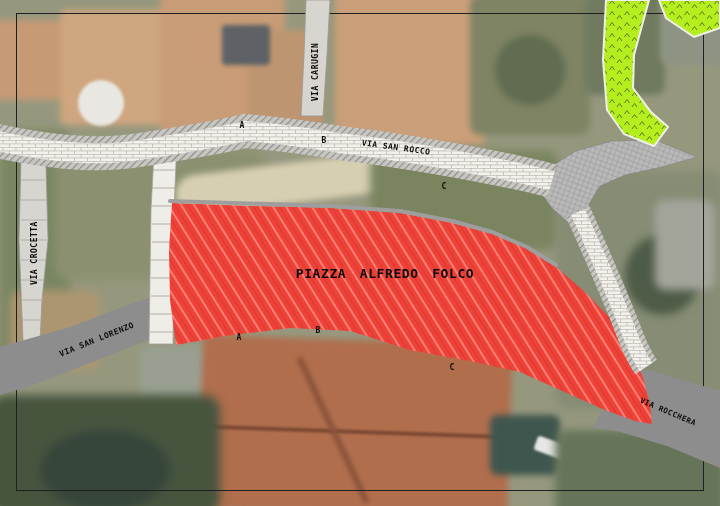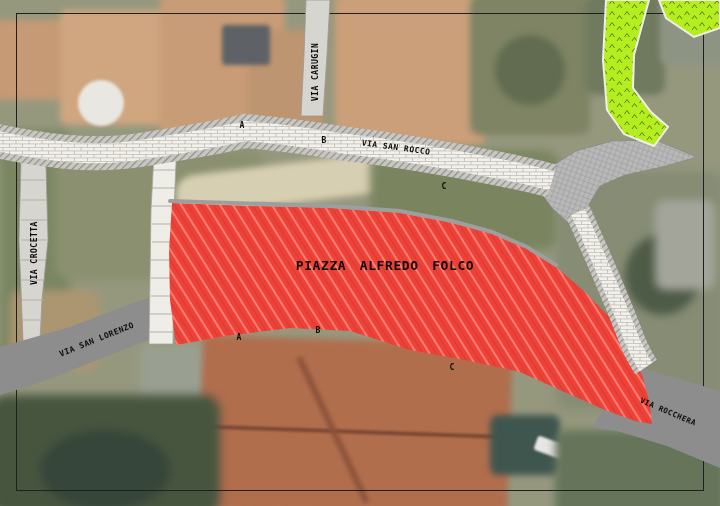--- a/index.html
+++ b/index.html
@@ -120,21 +120,21 @@
   <div class="lbl street" style="left:316px;top:72px;transform:translate(-50%,-50%) rotate(-90deg);">VIA CARUGIN</div>
 
   <div class="lbl street" style="left:396px;top:148px;transform:translate(-50%,-50%) rotate(8deg);">VIA SAN ROCCO</div>
 
   <div class="lbl street" style="left:35px;top:253px;transform:translate(-50%,-50%) rotate(-90deg);">VIA CROCETTA</div>
 
   <div class="lbl street" style="left:97px;top:340px;transform:translate(-50%,-50%) rotate(-22deg);">VIA SAN LORENZO</div>
 
   <div class="lbl street" style="left:668px;top:412px;font-size:7.5px;transform:translate(-50%,-50%) rotate(23deg);">VIA ROCCHERA</div>
 
-  <div class="lbl" id="piazza-label" style="left:385px;top:265px;transform:translate(-50%,-50%);">PIAZZA ALFREDO FOLCO</div>
+  <div class="lbl" id="piazza-label" style="left:385px;top:273px;transform:translate(-50%,-50%);">PIAZZA ALFREDO FOLCO</div>
 
   <div class="lbl marker" style="left:242px;top:126px;transform:translate(-50%,-50%);">A</div>
   <div class="lbl marker" style="left:324px;top:141px;transform:translate(-50%,-50%);">B</div>
   <div class="lbl marker" style="left:444px;top:187px;transform:translate(-50%,-50%);">C</div>
 
   <div class="lbl marker" style="left:239px;top:338px;transform:translate(-50%,-50%);">A</div>
   <div class="lbl marker" style="left:318px;top:331px;transform:translate(-50%,-50%);">B</div>
   <div class="lbl marker" style="left:452px;top:368px;transform:translate(-50%,-50%);">C</div>
 
 </div>

